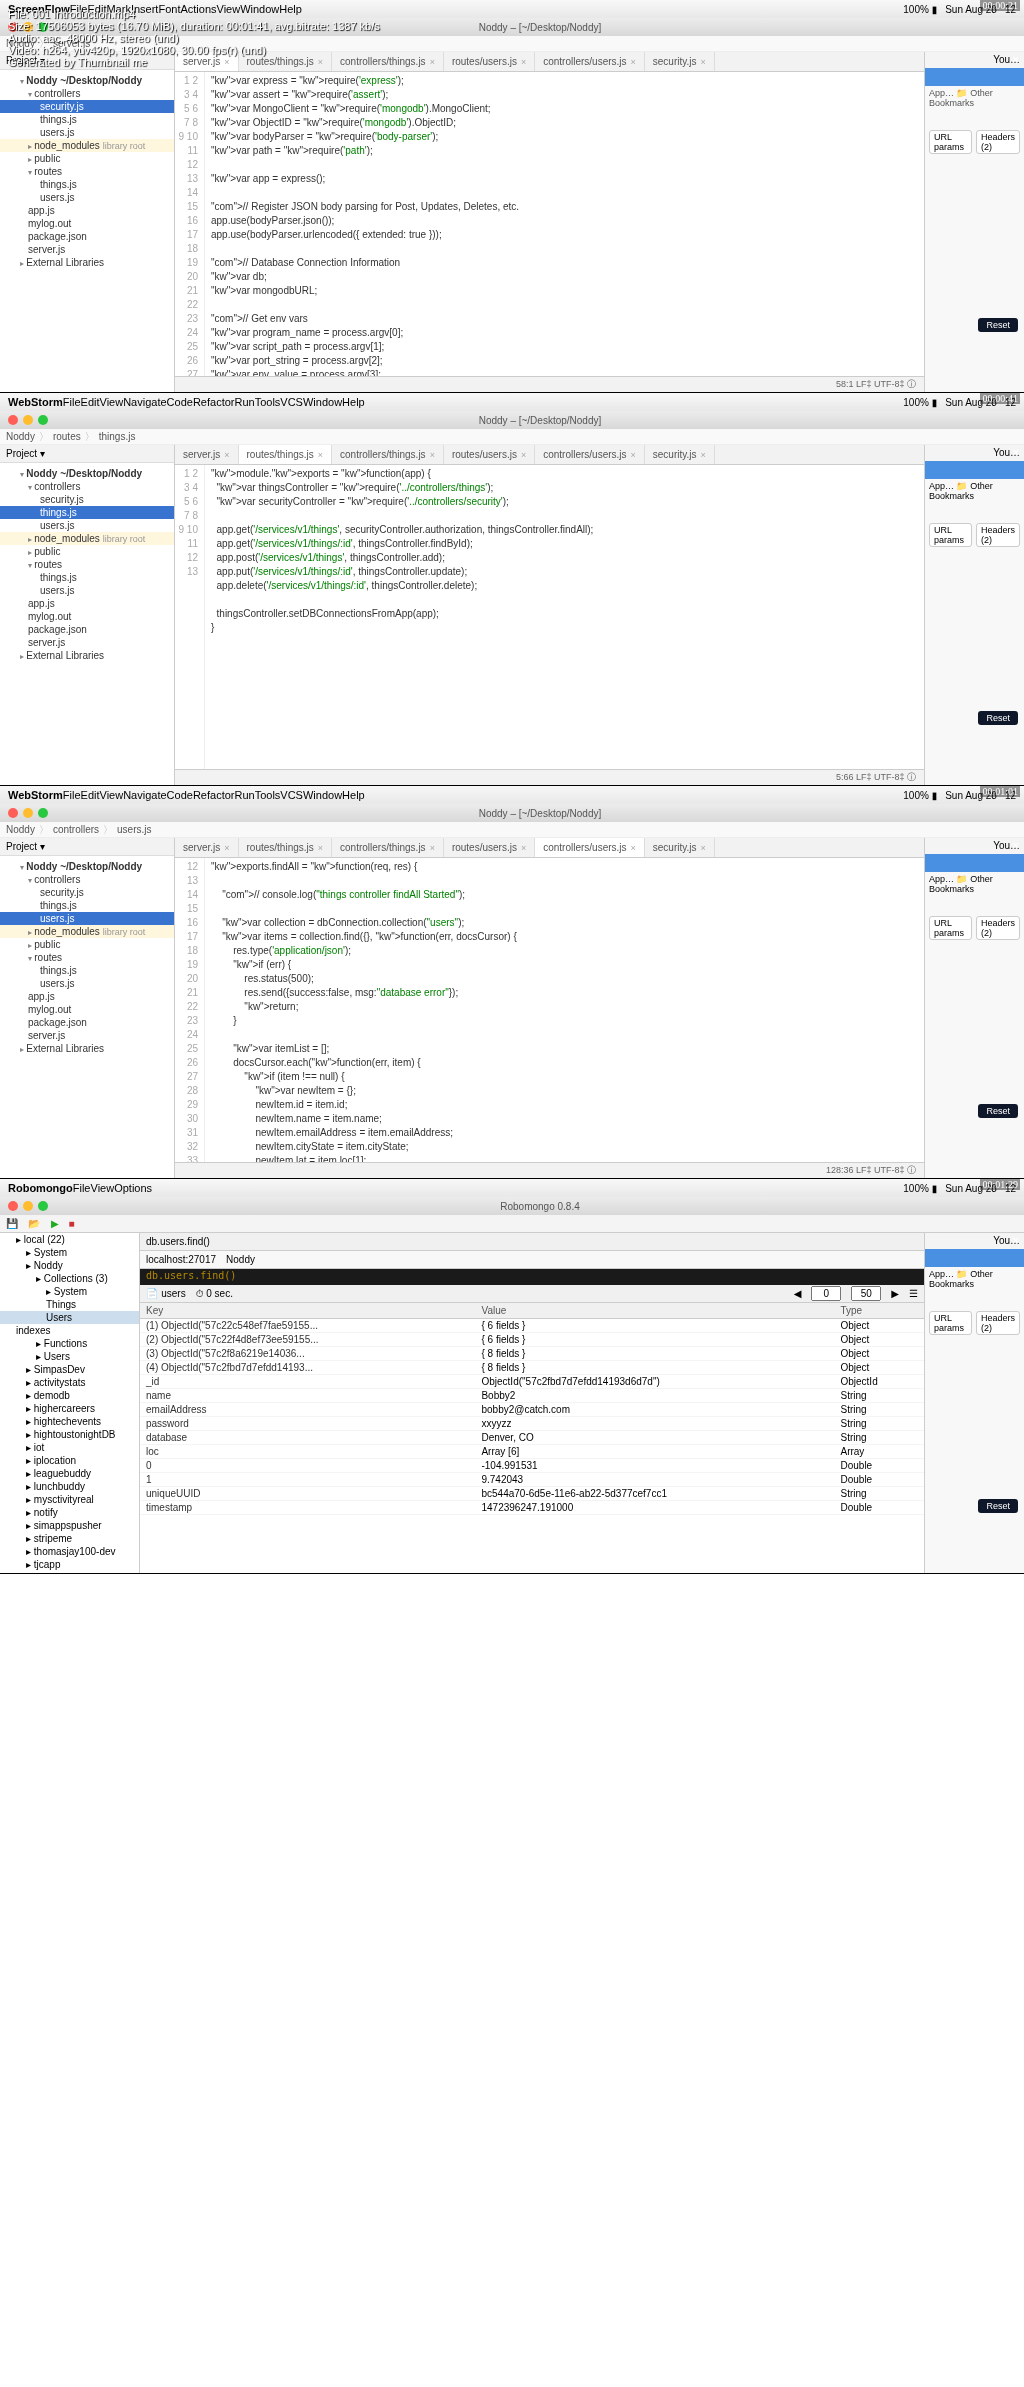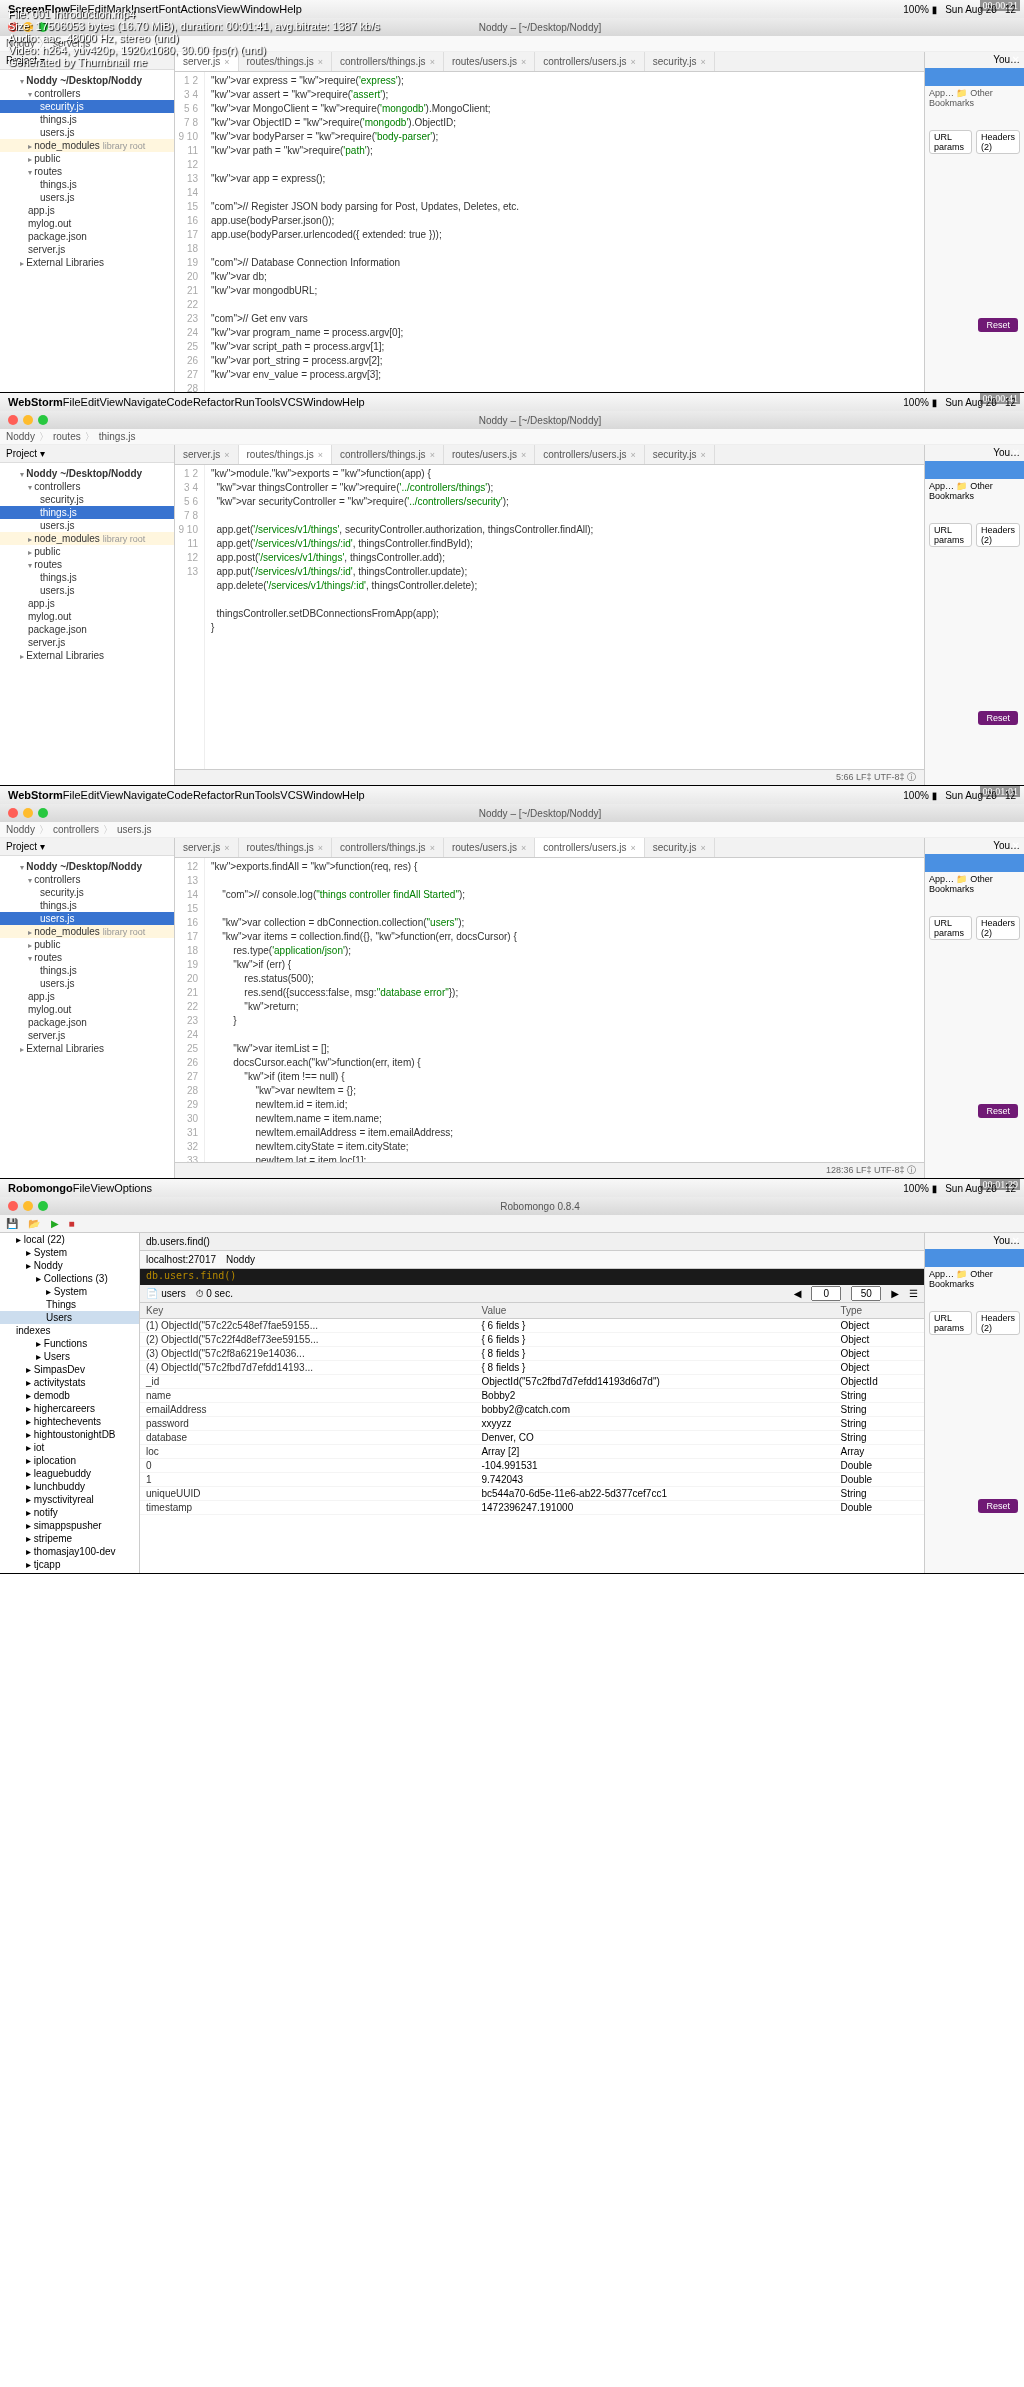--- a/index.html
+++ b/index.html
@@ -36,21 +36,21 @@
   .tab .x { color: #aaa; font-size: 9px; }
   .code-area { flex: 1; display: flex; font-family: Menlo, monospace; font-size: 10px; line-height: 14px; background: #fff; overflow: hidden; }
   .gutter { width: 30px; background: #fff; color: #aaa; text-align: right; padding: 2px 6px 2px 2px; border-right: 1px solid #eee; }
   .code { flex: 1; padding: 2px 6px; white-space: pre; color: #333; overflow: hidden; } .str { color: #008000; }
   .statusbar { height: 16px; background: #f2f2f2; border-top: 1px solid #ccc; display: flex; align-items: center; justify-content: flex-end; padding: 0 8px; gap: 12px; font-size: 9px; color: #666; }
   .right-strip { width: 100px; background: #f8f8f8; border-left: 1px solid #ccc; position: relative; }
   .right-strip .bluebar { background: #4a90e2; height: 18px; }
   .right-strip .close { position: absolute; right: 4px; top: 2px; color: #fff; font-size: 10px; }
   .right-strip .pills { display: flex; gap: 4px; justify-content: flex-end; padding: 4px; }
   .right-strip .pill { font-size: 9px; padding: 1px 4px; background: #fff; border: 1px solid #ccc; border-radius: 3px; }
-  .right-strip .reset { position: absolute; bottom: 60px; right: 6px; background: #701a75; color: #fff; font-size: 9px; padding: 2px 8px; border-radius: 3px; border: none; }
+  .right-strip .reset { position: absolute; bottom: 60px; right: 6px; background: #0f172a; color: #fff; font-size: 9px; padding: 2px 8px; border-radius: 3px; border: none; }
   .timecode { position: absolute; right: 4px; top: 0; color: #fff; font-family: Liberation Serif, serif; font-size: 10px; background: rgba(0,0,0,.4); padding: 0 2px; }
   
   .rm-body { display: flex; height: 340px; background: #fff; }
   .rm-sidebar { width: 140px; background: #fff; border-right: 1px solid #ccc; font-size: 10px; overflow: auto; }
   .rm-sidebar .item { padding: 1px 4px 1px 16px; white-space: nowrap; }
   .rm-sidebar .item.d1 { padding-left: 26px; } .rm-sidebar .item.d2 { padding-left: 36px; } .rm-sidebar .item.d3 { padding-left: 46px; }
   .rm-sidebar .item.sel { background: #cde; }
   .rm-main { flex: 1; display: flex; flex-direction: column; }
   .rm-tabbar { height: 18px; background: #f0f0f0; border-bottom: 1px solid #ccc; display: flex; align-items: center; font-size: 10px; padding: 0 6px; }
   .rm-hostbar { height: 18px; background: #f8f8f8; border-bottom: 1px solid #ccc; display: flex; align-items: center; font-size: 10px; padding: 0 6px; gap: 10px; }
@@ -228,20 +228,21 @@
     &gt;return -1;
 }
 &gt;else {
     &gt;switch(env_value) {
       &gt;case :
         mongodbURL = 
         console.log( + mongodbURL);
         &gt;break;
 </div>
       </div>
+      <div class="statusbar">58:1   LF‡   UTF-8‡  ⓘ</div>
     </div>
     <div class="right-strip">
       <div style="height:16px;background:#f4f4f4;text-align:right;padding:2px 4px;">You…</div>
       <div class="bluebar">
           <span class="close">✕</span>
         </div>
       <div style="padding:2px 4px;font-size:9px;color:#555;"><span>App…</span> 📁 <span>Other Bookmarks</span></div>
       <div style="height:16px"></div>
       <div class="pills">
         <span class="pill">URL params</span>
@@ -674,21 +675,21 @@
                 <td>xxyyzz</td>
                 <td>String</td>
               </tr>
               <tr>
                 <td class="key">  database</td>
                 <td>Denver, CO</td>
                 <td>String</td>
               </tr>
               <tr>
                 <td class="key">  loc</td>
-                <td>Array [2]</td>
+                <td>Array [6]</td>
                 <td>Array</td>
               </tr>
               <tr>
                 <td class="key">    0</td>
                 <td>-104.991531</td>
                 <td>Double</td>
               </tr>
               <tr>
                 <td class="key">    1</td>
                 <td>9.742043</td>

